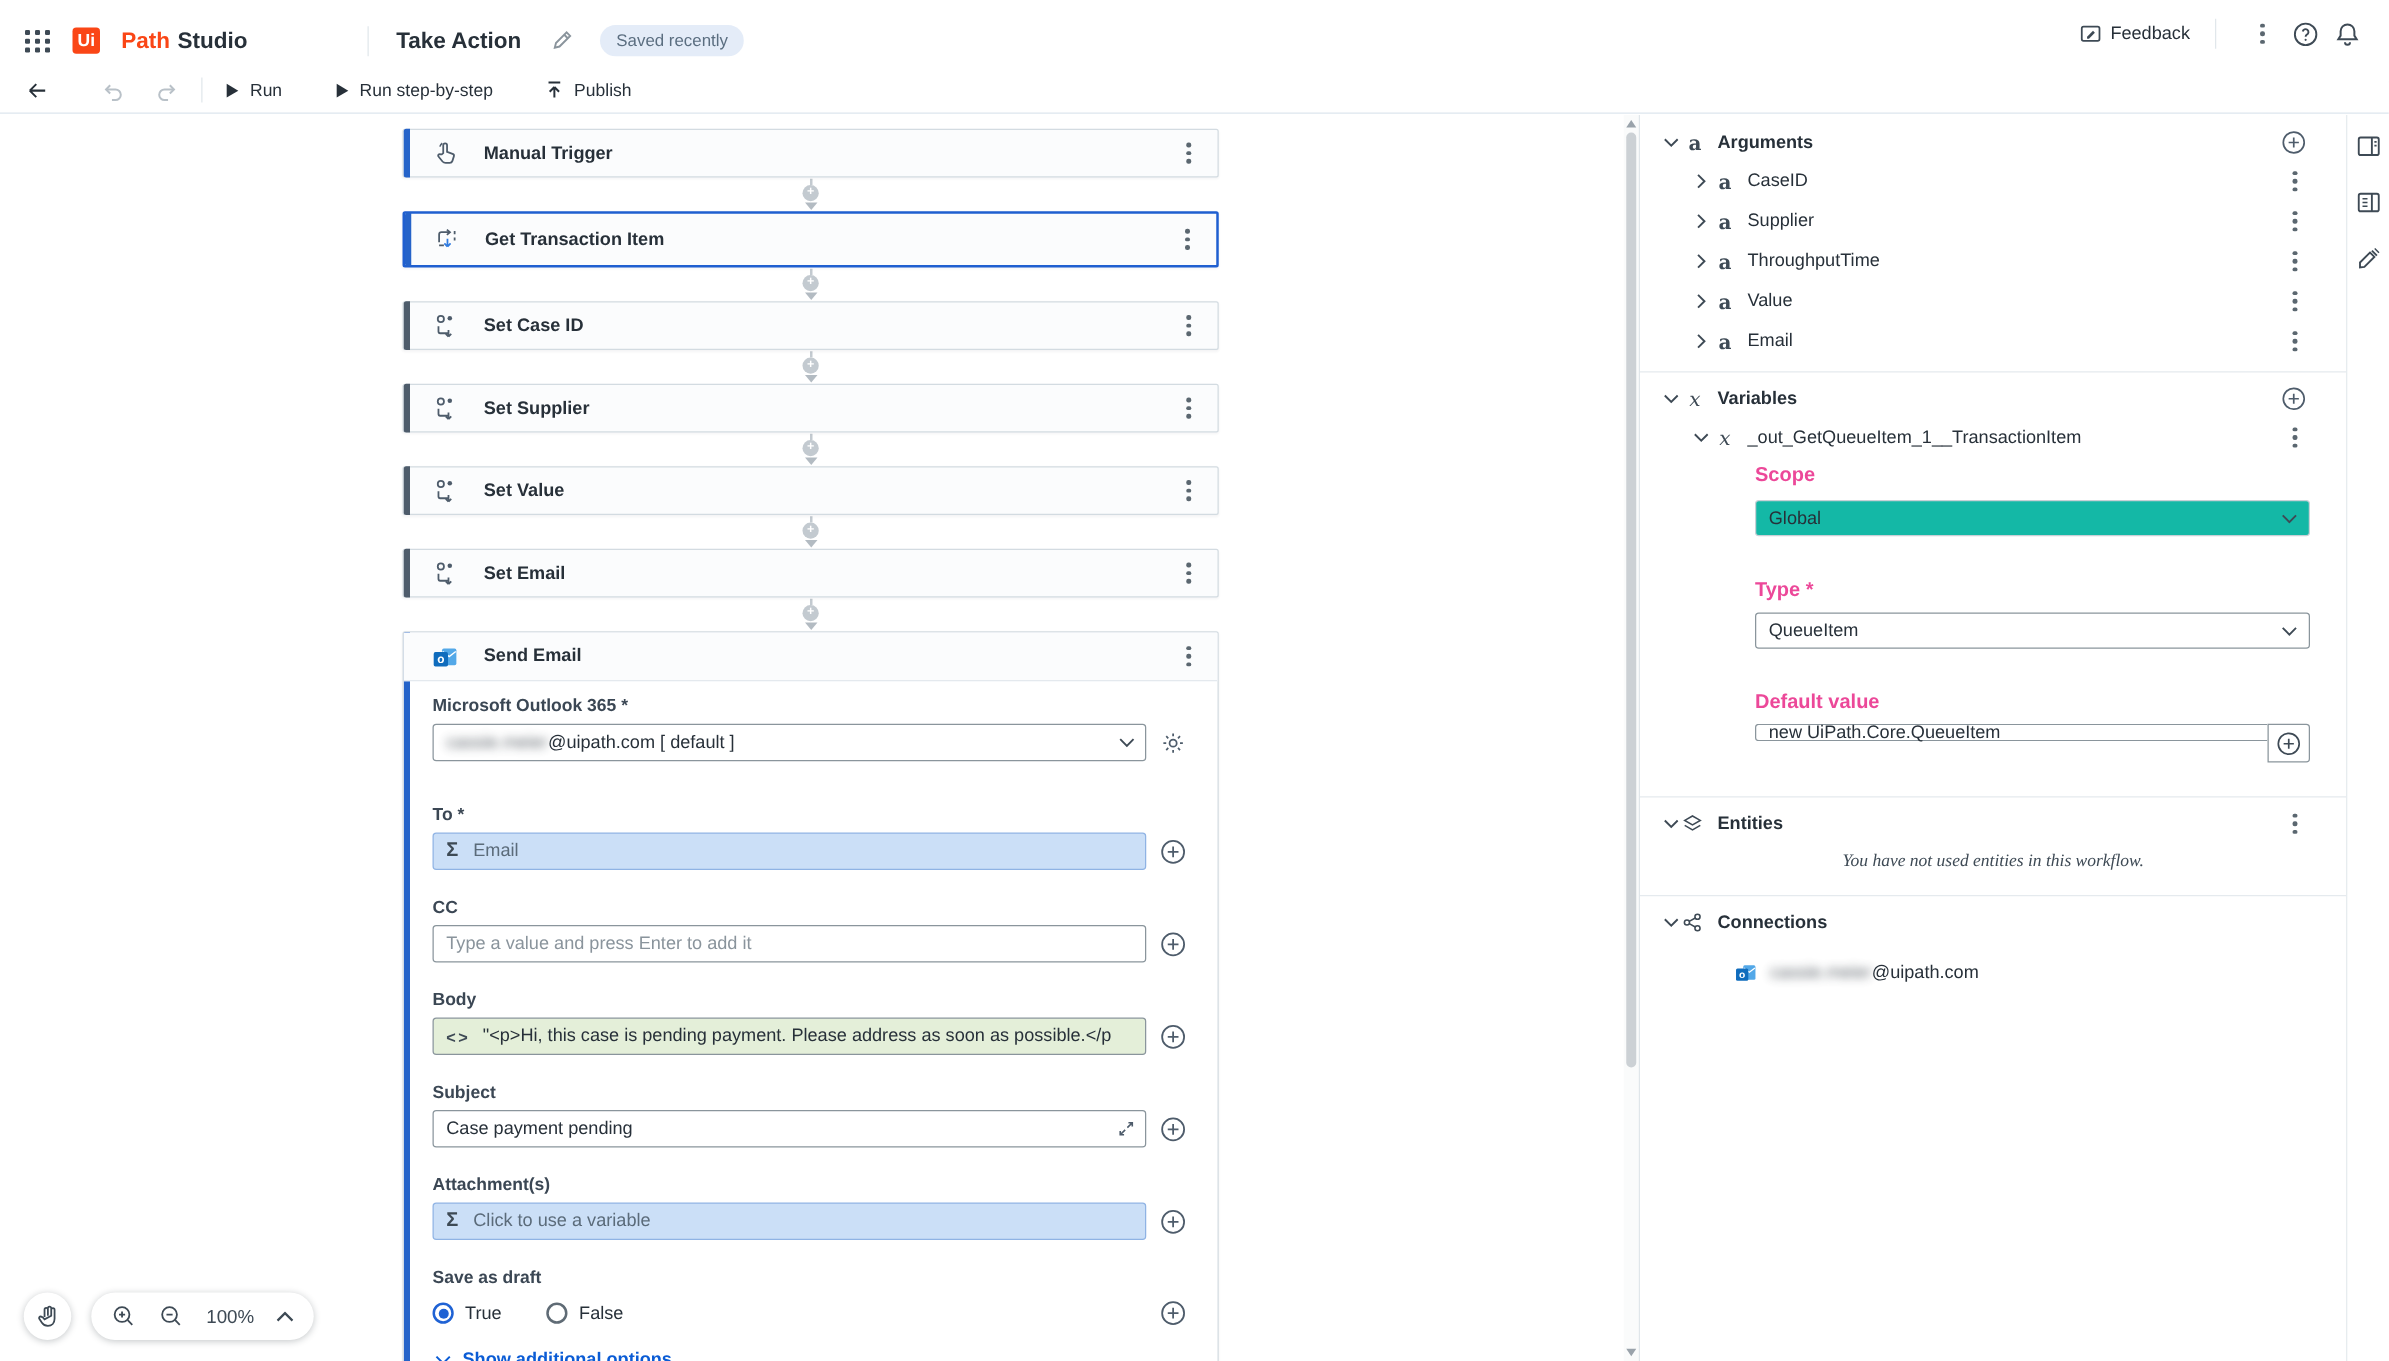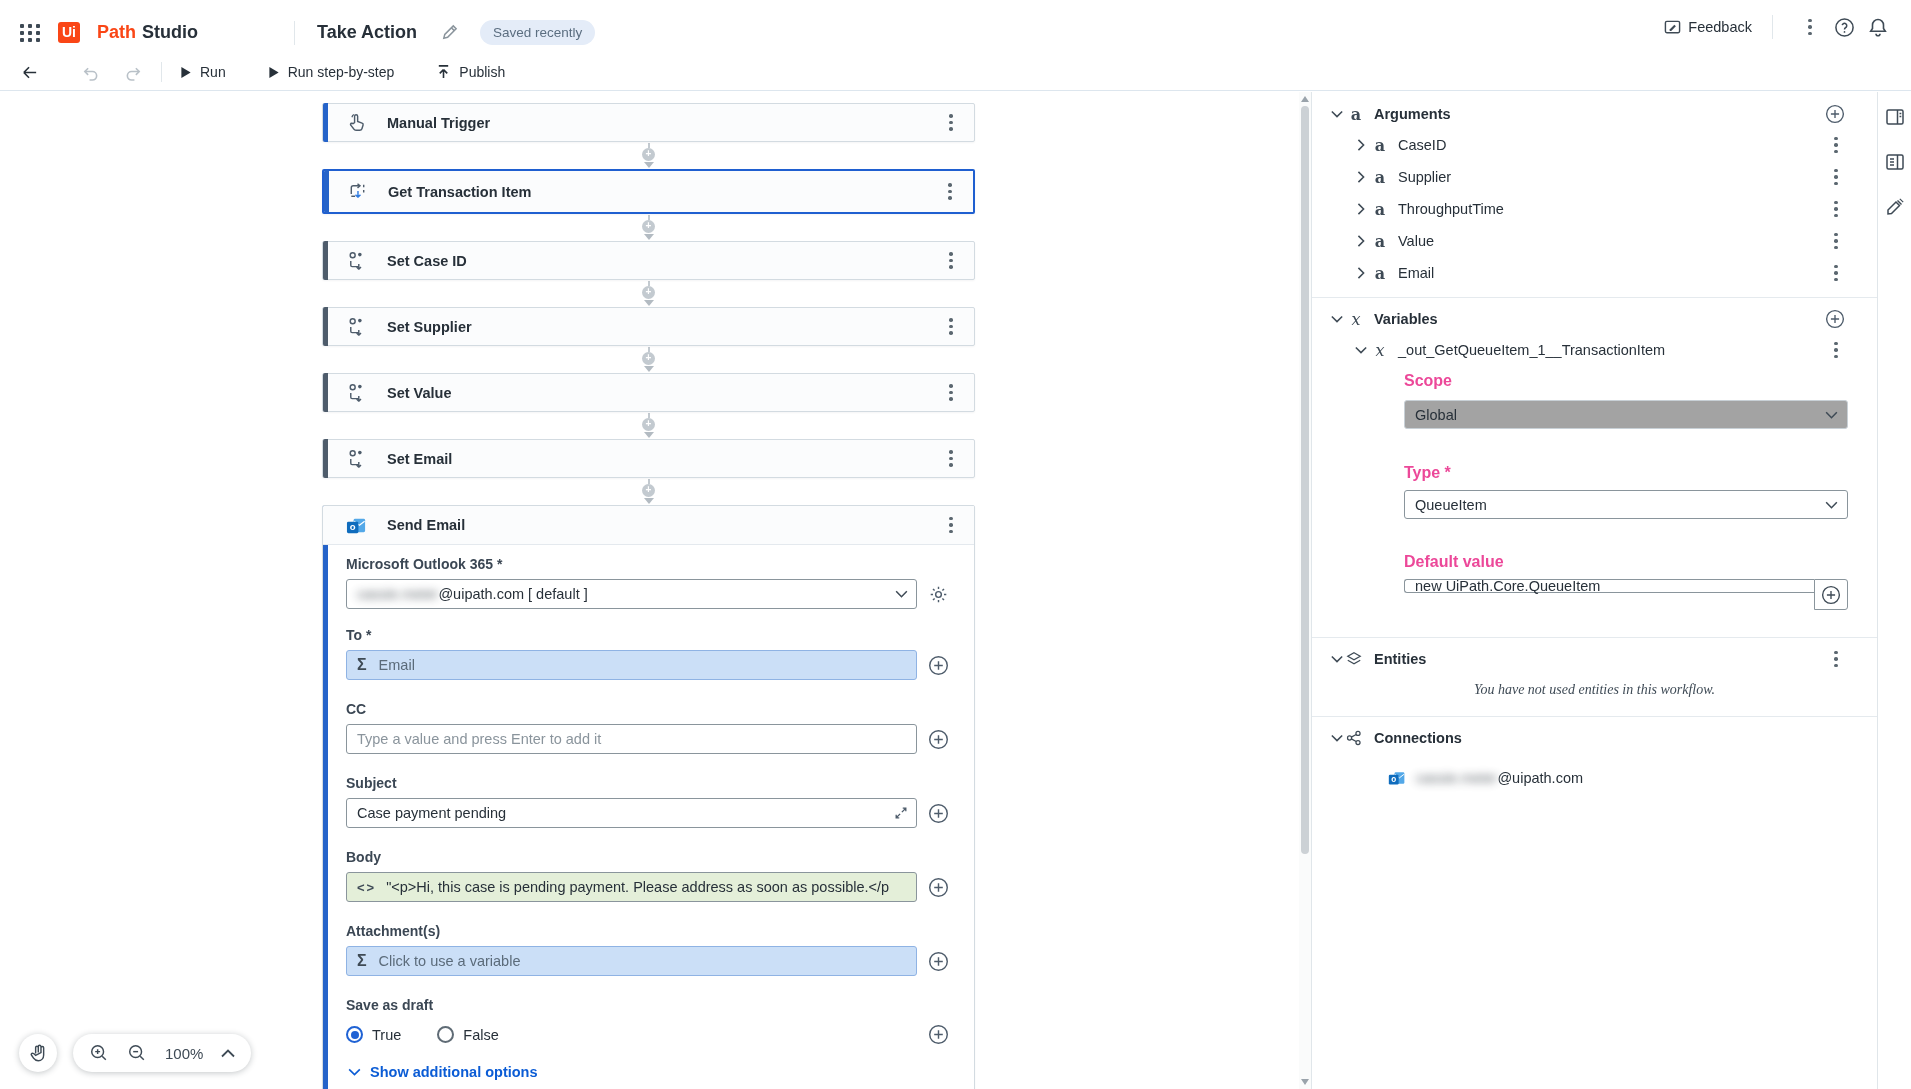--- a/index.html
+++ b/index.html
@@ -53,21 +53,21 @@
   .connector .ah { width:0; height:0; border-left:5px solid transparent; border-right:5px solid transparent;
     border-top:6px solid #b3bbc2; margin-top:1px; }
 
   
   .send-card { margin-top:27px; background:#fff; border:1px solid #d3dbe1; border-radius:2px;
     position:relative; height:600px; overflow:hidden; box-shadow:0 1px 2px rgba(30,40,50,.05); }
   .send-head { height:39px; background:#fbfcfd; border-bottom:1px solid #e4e9ee; display:flex; align-items:center; position:relative; }
   .send-form { padding:11px 24px 0 23px; }
   .flabel { font-size:14px; font-weight:600; color:#3b4754; margin-bottom:7px; }
   .fgroup { margin-bottom:21px; }
-  .fgroup.gap-lg { margin-bottom:18px; }
+  .fgroup.gap-lg { margin-bottom:34px; }
   .frow { display:flex; align-items:center; }
   .finput { flex:1; height:30px; border:1px solid #8a959c; border-radius:3px; background:#fff;
     display:flex; align-items:center; padding:0 10px; font-size:14.5px; color:#273039; position:relative; overflow:hidden; white-space:nowrap; }
   .finput .ph { color:#8a949c; }
   .finput.blue { background:#cbdff7; border-color:#8fb3e4; }
   .finput.green { background:#e4efd9; }
   .sigma { font-weight:bold; font-size:16px; color:#3e4a55; margin-right:12px; }
   .codeic { font-weight:bold; font-size:13px; color:#3e4a55; letter-spacing:2px; margin-right:10px; }
   .muted-val { color:#5b6b7a; }
   .in-right { position:absolute; right:8px; top:50%; transform:translateY(-50%); color:#4e5c6b; display:flex; }
@@ -97,21 +97,21 @@
   .arg-a { font-family:"DejaVu Serif", serif; font-weight:bold; }
   .var-x { font-family:"DejaVu Serif", serif; font-style:italic; }
   .tree-item { height:32px; display:flex; align-items:center; position:relative; padding-left:24px; }
   .tree-item .lbl { font-size:14.5px; color:#273039; margin-left:8px; }
   .right-ic { position:absolute; right:14px; top:50%; transform:translateY(-50%); }
   .sec-div { height:1px; background:#e5eaee; margin:8px -16px 8px; }
   .var-form { margin-left:76px; margin-right:13px; }
   .vf-label { font-size:16px; font-weight:600; color:#ec4899; margin:14px 0 8px; }
   .select { height:29px; border:1px solid #8a959c; border-radius:3px; background:#fff; display:flex;
     align-items:center; padding:0 10px; font-size:14.5px; position:relative; cursor:pointer; }
-  .select.gray { background:#a3a3a3; border-color:#c8d0d6;margin-top:10px; }
+  .select.gray { background:#14b8a6; border-color:#c8d0d6;margin-top:10px; }
   .select .chev { position:absolute; right:9px; top:50%; transform:translateY(-50%); color:#3e4a55; display:flex; }
   .dv-row { display:flex; }
   .dv-input { flex:1; height:14px; border:1px solid #8a959c; border-right:none; border-radius:3px 0 0 3px;
     display:flex; align-items:center; padding:0 10px; font-size:14.5px; background:#fff; }
   .dv-plus { width:34px; height:31px; border:1px solid #8a959c; border-radius:0 3px 3px 0;
     display:flex; align-items:center; justify-content:center; color:#3e4a55; cursor:pointer; background:#fff; }
   .empty-txt { font-style:italic; font-size:14px; color:#3e4a55; text-align:center; padding:8px 0 10px; font-family:"Liberation Serif", serif; }
   .conn-item { display:flex; align-items:center; gap:10px; margin:18px 0 14px 60px; font-size:14.5px; }
 
   
@@ -437,45 +437,45 @@
             <span class="side-btn">
                 <svg width="21" height="21" viewBox="0 0 22 22" fill="none" stroke="#4e5c6b" stroke-width="1.5">
                   <circle cx="11" cy="11" r="9.2"></circle>
                   <path d="M11 6.5 v9 M6.5 11 h9"></path>
                 </svg>
               </span>
           </div>
         </div>
 
         <div class="fgroup">
+          <div class="flabel">Body</div>
+          <div class="frow">
+            <div class="finput green">
+              <span class="codeic">&lt;&gt;</span>
+              <span>"&lt;p&gt;Hi, this case is pending payment. Please address as soon as possible.&lt;/p</span>
+            </div>
+            <span class="side-btn">
+                <svg width="21" height="21" viewBox="0 0 22 22" fill="none" stroke="#4e5c6b" stroke-width="1.5">
+                  <circle cx="11" cy="11" r="9.2"></circle>
+                  <path d="M11 6.5 v9 M6.5 11 h9"></path>
+                </svg>
+              </span>
+          </div>
+        </div>
+
+        <div class="fgroup">
           <div class="flabel">Subject</div>
           <div class="frow">
             <div class="finput">
               <span>Case payment pending</span>
               <span class="in-right">
                   <svg width="14" height="14" viewBox="0 0 16 16" fill="none" stroke="#4e5c6b" stroke-width="1.5">
                     <path d="M10 2.5 h3.5 V6 M13.5 2.5 L9 7 M6 13.5 H2.5 V10 M2.5 13.5 L7 9"></path>
                   </svg>
                 </span>
-            </div>
-            <span class="side-btn">
-                <svg width="21" height="21" viewBox="0 0 22 22" fill="none" stroke="#4e5c6b" stroke-width="1.5">
-                  <circle cx="11" cy="11" r="9.2"></circle>
-                  <path d="M11 6.5 v9 M6.5 11 h9"></path>
-                </svg>
-              </span>
-          </div>
-        </div>
-
-        <div class="fgroup">
-          <div class="flabel">Body</div>
-          <div class="frow">
-            <div class="finput green">
-              <span class="codeic">&lt;&gt;</span>
-              <span>"&lt;p&gt;Hi, this case is pending payment. Please address as soon as possible.&lt;/p</span>
             </div>
             <span class="side-btn">
                 <svg width="21" height="21" viewBox="0 0 22 22" fill="none" stroke="#4e5c6b" stroke-width="1.5">
                   <circle cx="11" cy="11" r="9.2"></circle>
                   <path d="M11 6.5 v9 M6.5 11 h9"></path>
                 </svg>
               </span>
           </div>
         </div>
 

